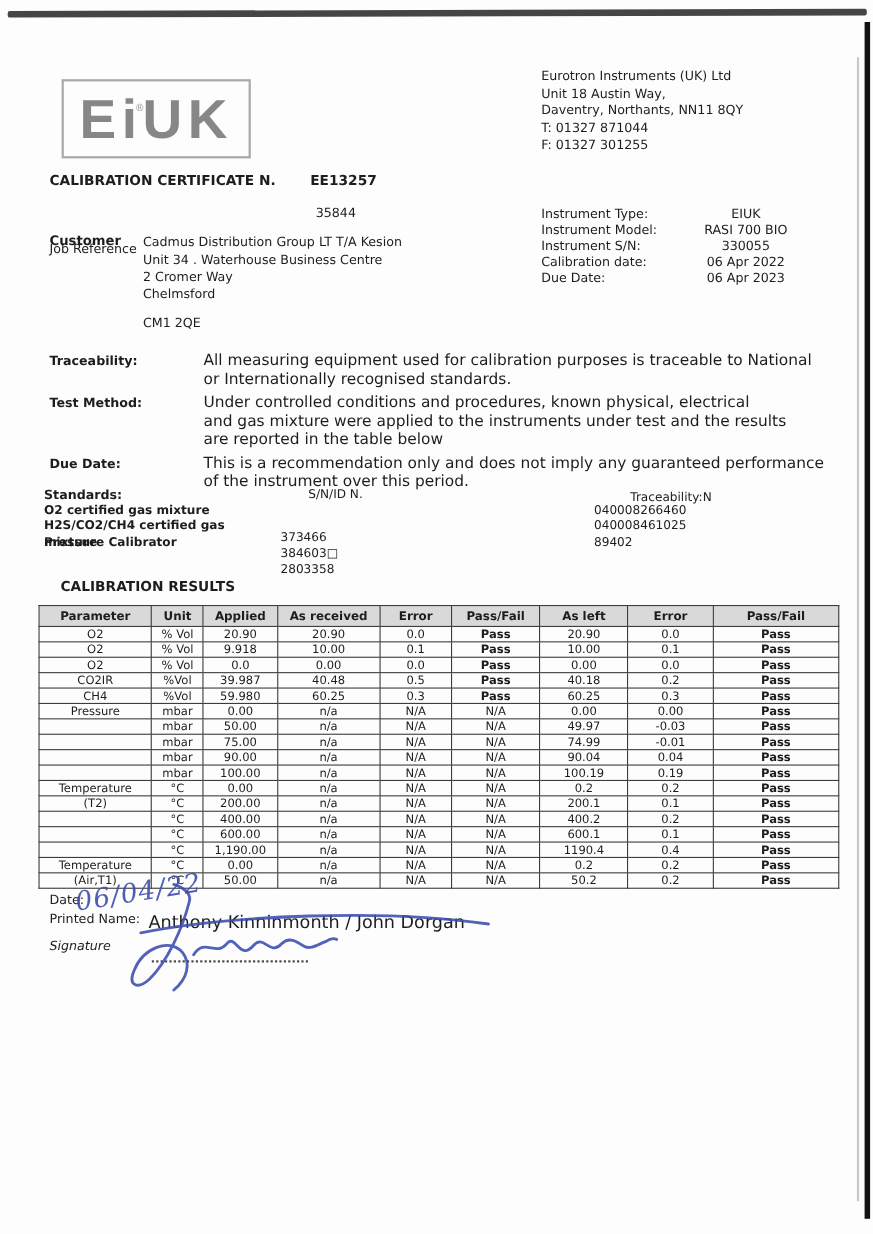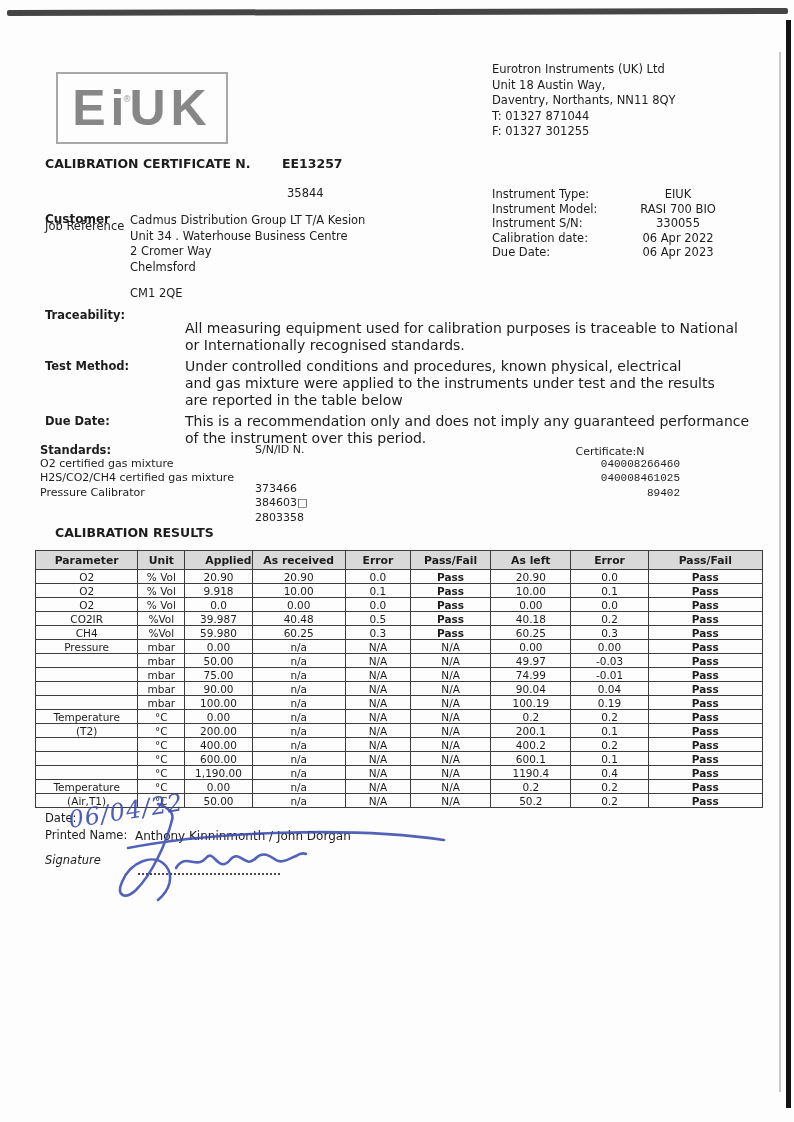--- a/index.html
+++ b/index.html
@@ -34,59 +34,59 @@
 
   
   .instrument-block{position:absolute;left:492px;top:187px;font-size:11.5px;}
   .inst-row{display:flex;height:14.6px;line-height:14.6px;}
   .inst-label{width:112px;}
   .inst-value{width:148px;text-align:center;}
 
   
   .sec-label{position:absolute;left:45px;font-weight:bold;font-size:11.5px;}
   .sec-text{position:absolute;left:185px;font-size:14px;line-height:17px;white-space:pre-line;}
-  .sec-traceability-label{top:308px;} .sec-traceability-text{top:320px;}
+  .sec-traceability-label{top:321px;} .sec-traceability-text{top:320px;}
   .sec-testmethod-label{top:359px;}   .sec-testmethod-text{top:358px;}
   .sec-duedate-label{top:414px;}      .sec-duedate-text{top:413px;}
 
   
   .std-label{position:absolute;left:40px;top:443px;font-weight:bold;font-size:11.5px;}
-  .std-sn-header{position:absolute;left:255px;top:443px;width:100px;text-align:left;font-size:11px;}
+  .std-sn-header{position:absolute;left:255px;top:443px;width:100px;text-align:center;font-size:11px;}
   .std-cert-header{position:absolute;left:540px;top:445px;width:140px;text-align:center;font-size:11px;}
   .standards-rows{position:absolute;left:40px;top:457px;font-size:11px;}
   .std-row{display:flex;height:14.3px;line-height:14.3px;}
-  .std-name{width:215px;}
+  .std-name{width:215px;font-weight:bold;}
   .std-sn{width:100px;text-align:left;margin-top:25px;}
   .std-spacer{width:185px;}
-  .std-cert{width:140px;text-align:right;font-family:Liberation Mono, monospace;}
+  .std-cert{width:140px;text-align:left;}
 
   
   .results-title{position:absolute;left:55px;top:525px;font-weight:bold;font-size:12.5px;}
   table.results{position:absolute;left:35px;top:550px;width:728px;border-collapse:collapse;
                 font-size:10.5px;table-layout:fixed;}
   table.results th{background:#d9d9d9;font-weight:bold;height:18px;border:1px solid #3c3c3c;padding:0;font-size:10.8px;}
   table.results td{height:13px;border:1px solid #3c3c3c;text-align:center;padding:0 1px;line-height:12px;}
   table.results th:nth-child(1){width:101px;}
   table.results th:nth-child(2){width:46px;}
-  table.results th:nth-child(3){width:66px;text-align:right;}
+  table.results th:nth-child(3){width:66px;}
   table.results th:nth-child(4){width:92px;}
   table.results th:nth-child(5){width:64px;}
   table.results th:nth-child(6){width:79px;}
   table.results th:nth-child(7){width:79px;}
   table.results th:nth-child(8){width:76px;}
   table.results th:nth-child(9){width:113px;}
   .pf-bold{font-weight:bold;}
 
   
   .date-label{position:absolute;left:45px;top:811px;font-size:11.5px;}
   .hand-date{position:absolute;left:68px;top:797px;font-size:24px;font-style:italic;
              color:#3c4db0;font-family:"DejaVu Serif","Liberation Serif",serif;
              transform:rotate(-9deg);letter-spacing:1px;opacity:.9;}
   .printed-label{position:absolute;left:45px;top:828px;font-size:11.5px;}
-  .printed-name{position:absolute;left:135px;top:829px;font-size:12px;}
+  .printed-name{position:absolute;left:135px;top:829px;font-size:16px;}
   .signature-label{position:absolute;left:45px;top:853px;font-size:11.5px;font-style:italic;}
   .sig-dotted{position:absolute;left:138px;top:869px;width:142px;height:4px;
               border-bottom:2px dotted #4a4a4a;}
   .sig-svg{position:absolute;left:100px;top:796px;width:360px;height:112px;z-index:3;}
 </style>
 </head>
 <body>
 
 <div class="page">
 
@@ -145,21 +145,21 @@
   <div class="sec-label sec-testmethod-label">Test Method:</div>
   <div class="sec-text sec-testmethod-text">Under controlled conditions and procedures, known physical, electrical
 and gas mixture were applied to the instruments under test and the results
 are reported in the table below</div>
   <div class="sec-label sec-duedate-label">Due Date:</div>
   <div class="sec-text sec-duedate-text">This is a recommendation only and does not imply any guaranteed performance
 of the instrument over this period.</div>
 
   <div class="std-label">Standards:</div>
   <div class="std-sn-header">S/N/ID N.</div>
-  <div class="std-cert-header">Certificate:N</div>
+  <div class="std-cert-header">Traceability:N</div>
   <div class="standards-rows">
       <div class="std-row">
         <span class="std-name">O2 certified gas mixture</span>
         <span class="std-sn">373466</span>
         <span class="std-spacer"></span>
         <span class="std-cert">040008266460</span>
       </div>
       <div class="std-row">
         <span class="std-name">H2S/CO2/CH4 certified gas mixture</span>
         <span class="std-sn">384603□</span>

